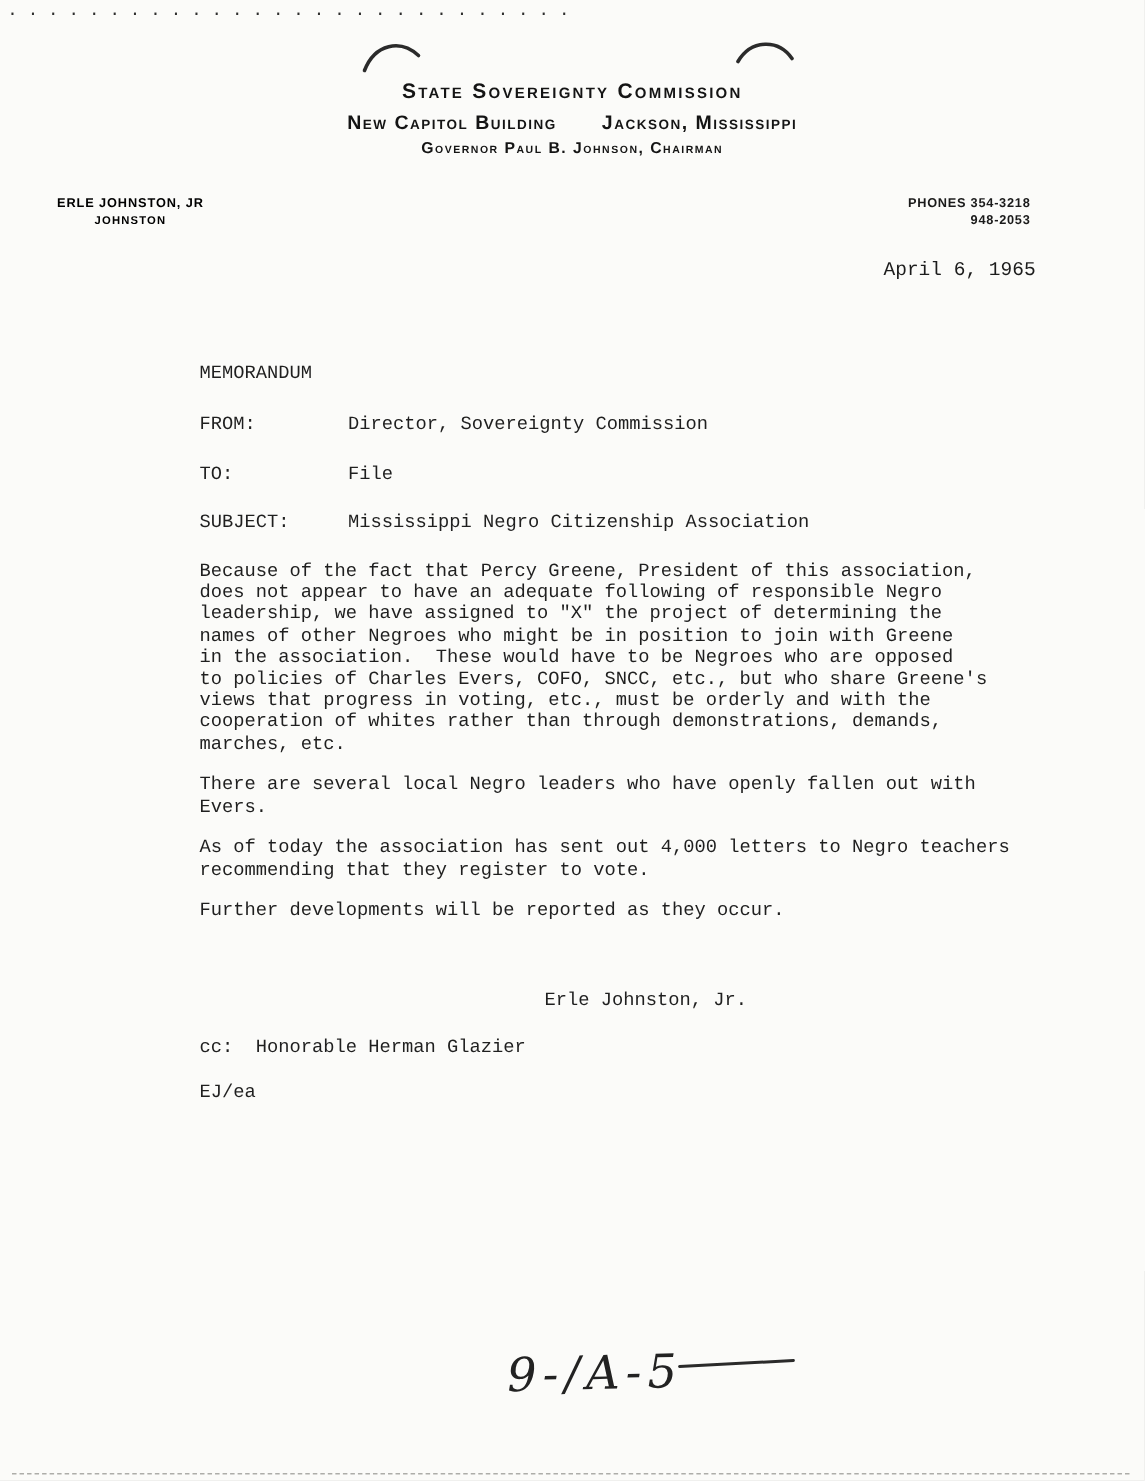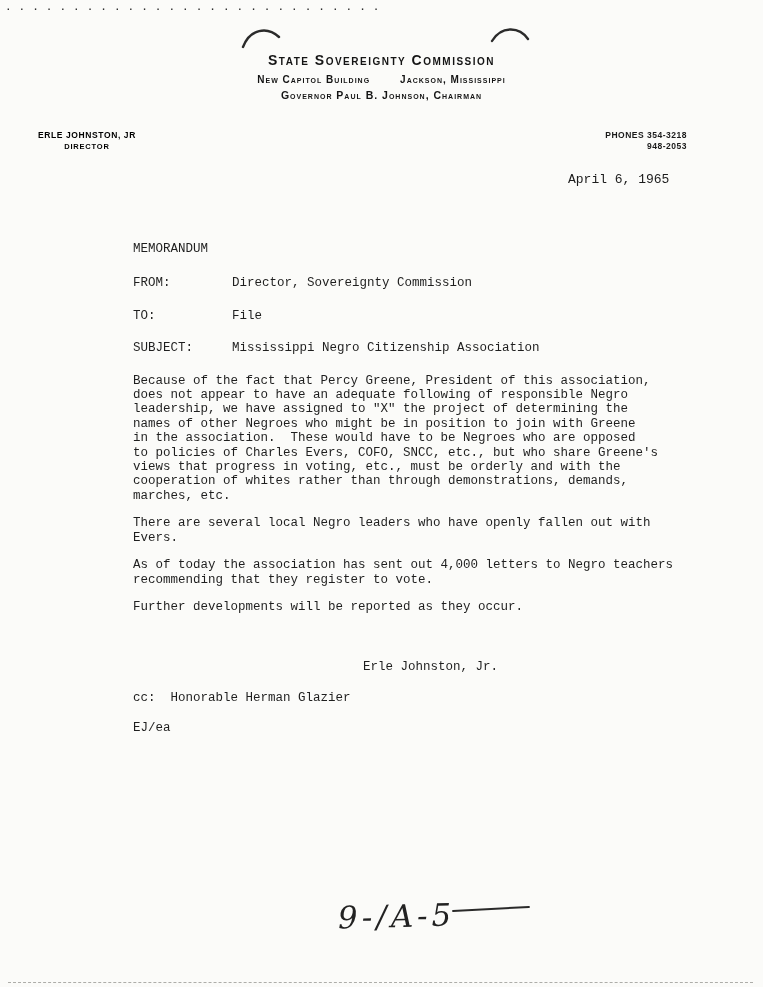--- a/index.html
+++ b/index.html
@@ -34,21 +34,21 @@
     font-variant:small-caps;font-weight:700;
     font-size:12px;letter-spacing:2.5px;
   }
   .lh-org{
     font-variant:small-caps;font-weight:700;
     font-size:14px;letter-spacing:1.5px;margin-top:2px;
   }
   .lh-address{
     display:flex;justify-content:center;gap:30px;
     font-variant:small-caps;font-weight:700;
-    font-size:10px;letter-spacing:1px;margin-top:6px;
+    font-size:13px;letter-spacing:1px;margin-top:6px;
   }
   .lh-governor{
     font-variant:small-caps;font-weight:700;
     font-size:10.5px;letter-spacing:1px;margin-top:4px;
   }
   .director-block{
     position:absolute;left:38px;top:130px;
     text-align:center;
     font-family:Liberation Sans, sans-serif;
     font-weight:700;color:#000000;
@@ -57,21 +57,21 @@
   .director-title{font-size:7.5px;letter-spacing:.8px;margin-top:2px;}
   .phones-block{
     position:absolute;right:76px;top:130px;
     text-align:right;
     font-family:"Liberation Sans","DejaVu Sans",sans-serif;
     font-weight:700;color:#1a1a1a;
   }
   .phone-line{font-size:8.5px;letter-spacing:.5px;line-height:11px;}
   
   .date{
-    position:absolute;left:568px;top:172px;
+    position:absolute;left:589px;top:172px;
     font-size:13px;color:#1c1c1c;white-space:pre;
   }
   .memo{
     position:absolute;left:133px;top:242px;width:552px;
     font-size:12.5px;line-height:14.4px;color:#1f1f1f;
   }
   .memo-heading{margin:0 0 20px 0;white-space:pre-wrap;}
   .memo-row{display:flex;margin:0 0 18px 0;}
   .memo-label{flex:0 0 99px;white-space:pre;}
   .memo-value{white-space:pre-wrap;}
@@ -120,21 +120,21 @@
     <div class="lh-org">State Sovereignty Commission</div>
     <div class="lh-address">
       <span>New Capitol Building</span>
       <span>Jackson, Mississippi</span>
     </div>
     <div class="lh-governor">Governor Paul B. Johnson, Chairman</div>
   </header>
 
   <div class="director-block">
     <div class="director-name">ERLE JOHNSTON, JR</div>
-    <div class="director-title">DIRECTOR</div>
+    <div class="director-title">JOHNSTON</div>
   </div>
 
   <div class="phones-block">
     <div class="phone-line">PHONES 354-3218</div>
     <div class="phone-line">948-2053</div>
   </div>
 
   <div class="date">April 6, 1965</div>
 
   <main class="memo">

